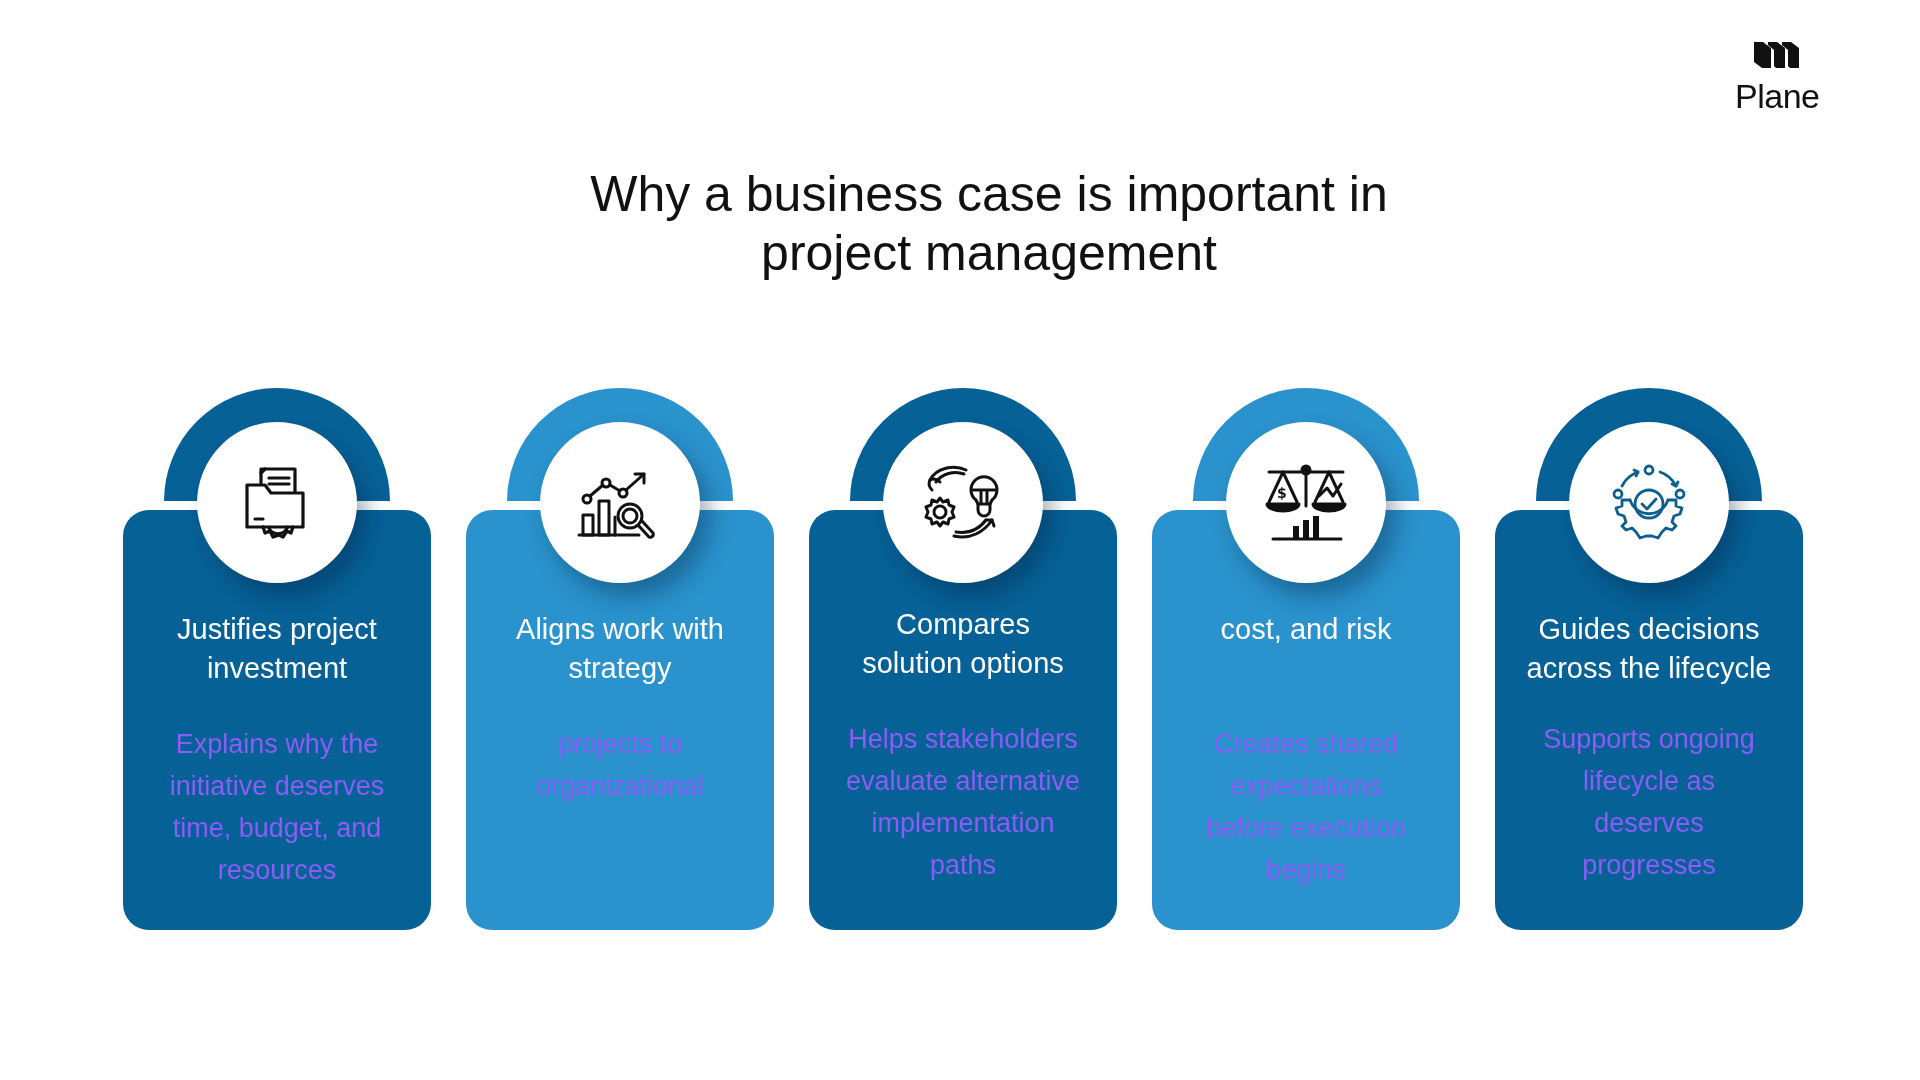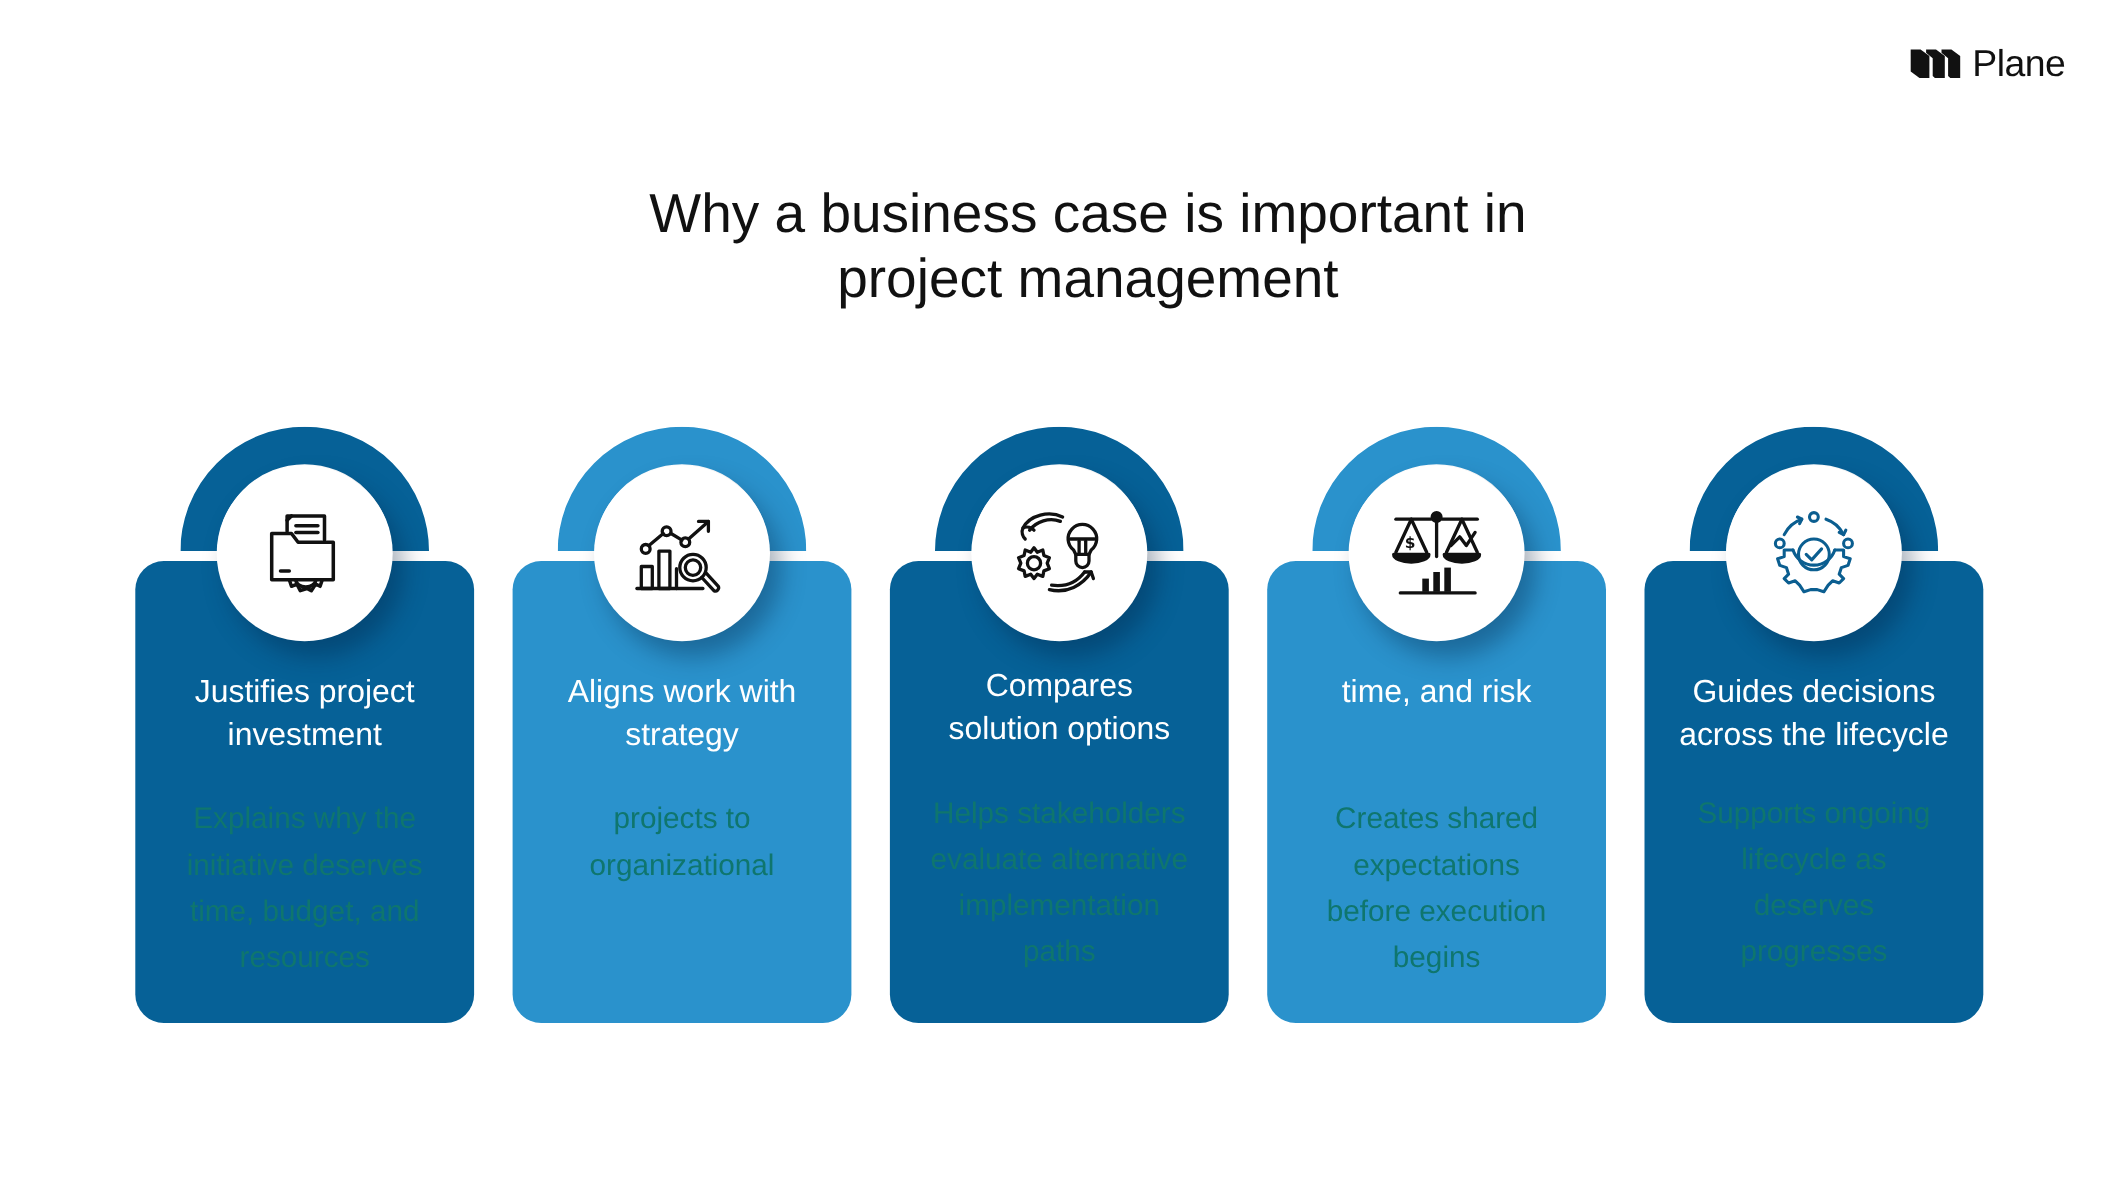--- a/index.html
+++ b/index.html
@@ -15,20 +15,21 @@
     font-family: "Liberation Sans", "DejaVu Sans", sans-serif;
   }
   .logo {
     position: absolute;
     left: 1735px;
     top: 40px;
     height: 36px;
     display: flex;
     align-items: center;
     gap: 8px;
+    flex-direction: column;
   }
   .logo svg { display: block; }
   .logo-text {
     font-size: 34px;
     color: #111111;
     letter-spacing: -0.5px;
     line-height: 36px;
   }
   .title {
     position: absolute;
@@ -102,21 +103,21 @@
     color: #ffffff;
     font-size: 29px;
     line-height: 39px;
   }
   .card-body {
     position: absolute;
     left: 10px;
     width: 288px;
     top: 335px;
     text-align: center;
-    color: #0f766e;
+    color: #8b5cf6;
     font-size: 27px;
     line-height: 42px;
   }
   .card-head span, .card-body span { display: block; }
 </style>
 </head>
 <body>
 
 <div class="logo">
   <span>
@@ -247,21 +248,21 @@
         <path d="M56 36 L64 28 L70 36 L78 24"></path>
         <text x="14" y="38" font-size="14" font-family="DejaVu Sans, sans-serif" fill="#111" stroke="none" font-weight="bold">$</text>
         <rect x="30" y="66" width="6" height="12" fill="#111" stroke="none"></rect>
         <rect x="40" y="60" width="6" height="18" fill="#111" stroke="none"></rect>
         <rect x="50" y="56" width="6" height="22" fill="#111" stroke="none"></rect>
         <line x1="10" y1="79" x2="78" y2="79"></line>
       </svg>
     </span>
   </div>
   <div class="card-head">
-    <span>time, and risk</span>
+    <span>cost, and risk</span>
   </div>
   <div class="card-body">
     <span>Creates shared</span>
     <span>expectations</span>
     <span>before execution</span>
     <span>begins</span>
   </div>
 </div>
 
 <div class="card-wrap" style="left:1495px; --c:#066197;">

